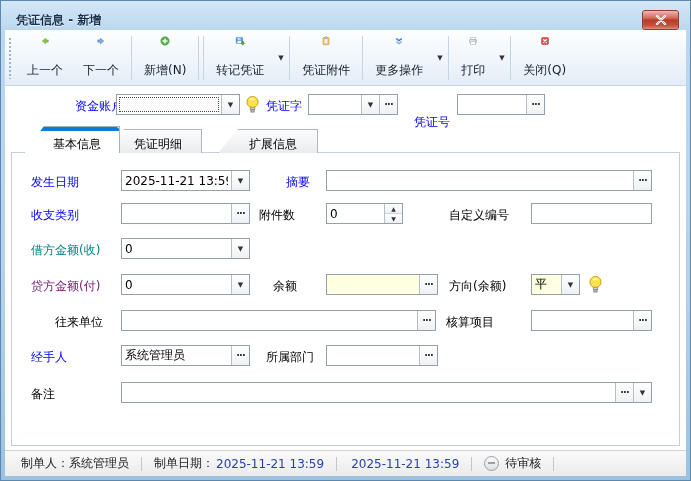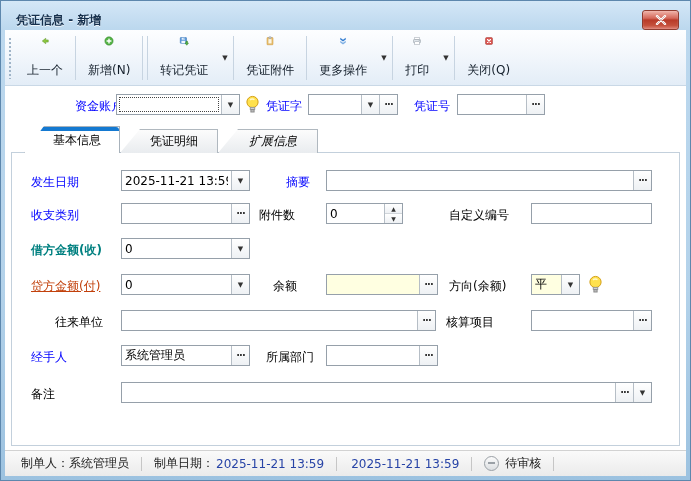--- a/index.html
+++ b/index.html
@@ -21,41 +21,41 @@
     padding:3px 10px;height:49px;box-sizing:border-box;color:#15202c;cursor:pointer;border-radius:2px;}
   .tb-sep{width:1px;height:44px;background:#c7d4e1;margin:0 2px;}
   .tb-drop{width:13px;height:44px;display:flex;align-items:center;justify-content:center;
     font-size:7px;color:#333;cursor:pointer;}
   .tb-group{display:flex;align-items:center;}
   
   .content{position:absolute;left:0;right:0;top:56px;bottom:26px;background:#fff;}
   .lbl{position:absolute;white-space:nowrap;color:#000;}
   .lbl.req{color:#0000ff;}
   .lbl.debit{color:#008080;}
-  .lbl.credit{color:#c2410c;text-decoration:underline;}
+  .lbl.credit{color:#701a75;}
   .field{position:absolute;height:21px;box-sizing:border-box;border:1px solid #96a0aa;background:#fff;
     display:flex;align-items:stretch;}
   .field input{flex:1;min-width:0;border:none;outline:none;background:transparent;
     font:12px "DejaVu Sans","Liberation Sans",sans-serif;padding:0 3px;color:#000;}
   .field.yellow, .field.yellow input{background:#ffffe1;}
   .seg{width:17px;display:flex;align-items:center;justify-content:center;border-left:1px solid #b6bec6;
     background:linear-gradient(#ffffff,#eef1f4);cursor:pointer;color:#333;}
   .seg.dd{font-size:7px;}
   .seg.ell{font-size:10px;font-weight:bold;letter-spacing:-1px;}
   .focus-dotted input{outline:1px dotted #444;outline-offset:-3px;}
   .spin{width:17px;display:flex;flex-direction:column;border-left:1px solid #b6bec6;cursor:pointer;}
   .spin span{flex:1;display:flex;align-items:center;justify-content:center;font-size:6px;color:#333;
     background:linear-gradient(#ffffff,#eef1f4);}
   .spin span:first-child{border-bottom:1px solid #d0d5da;}
   .bulb{position:absolute;cursor:pointer;}
   .link-box{position:absolute;height:22px;box-sizing:border-box;border:1px solid #c9c9a8;background:#ffffe1;
     display:flex;align-items:center;justify-content:center;}
   .link-box a{color:#0000ee;text-decoration:underline;cursor:pointer;font-weight:bold;}
   
-  .tab{position:absolute;box-sizing:border-box;display:flex;align-items:center;justify-content:center;
+  .tab{position:absolute;box-sizing:border-box;display:flex;align-items:flex-end;justify-content:center;
     clip-path:polygon(20px 0,100% 0,100% 100%,0 100%);cursor:pointer;color:#000;}
   .tab .accent{position:absolute;left:0;top:0;right:0;height:4px;background:#1479d1;border-top-right-radius:3px;}
   .tab.active{top:40px;height:27px;background:#fff;border:1px solid #a8b2bb;border-bottom:none;z-index:3;}
   .tab.inactive{top:43px;height:24px;background:linear-gradient(#fcfcfc,#e9ecef);border:1px solid #b0b8bf;
     border-bottom:none;z-index:1;}
   .panel{position:absolute;left:6px;width:669px;top:66px;height:294px;border:1px solid #c3d0dc;
     box-sizing:border-box;background:#fff;z-index:0;}
   
   .statusbar{position:absolute;left:0;right:0;bottom:0;height:26px;box-sizing:border-box;
     border-top:1px solid #d2d2d2;background:linear-gradient(#fafafa,#ebebeb);
@@ -86,20 +86,26 @@
 
     <div class="toolbar">
       <div class="tb-grip"></div>
 
       <div class="tb-btn">
         <svg width="20" height="20" viewBox="0 0 20 20">
           <path d="M11.5 4.5 L4.5 10 L11.5 15.5 L11.5 12.2 L16.5 12.2 L16.5 7.8 L11.5 7.8 Z" fill="#8cc63f" stroke="#5a9427"></path>
         </svg>
         <span>上一个</span>
       </div>
+      <div class="tb-btn">
+        <svg width="20" height="20" viewBox="0 0 20 20">
+          <path d="M8.5 4.5 L15.5 10 L8.5 15.5 L8.5 12.2 L3.5 12.2 L3.5 7.8 L8.5 7.8 Z" fill="#7ab1e8" stroke="#3a6ea5"></path>
+        </svg>
+        <span>下一个</span>
+      </div>
       <div class="tb-sep"></div>
 
       <div class="tb-btn">
         <svg width="20" height="20" viewBox="0 0 20 20">
           <circle cx="10" cy="10" r="8.3" fill="#55b447" stroke="#35822a"></circle>
           <rect x="8.6" y="4.8" width="2.8" height="10.4" rx="1.2" fill="#fff"></rect>
           <rect x="4.8" y="8.6" width="10.4" height="2.8" rx="1.2" fill="#fff"></rect>
         </svg>
         <span>新增(N)</span>
       </div>
@@ -181,36 +187,36 @@
           <rect x="5.3" y="12.4" width="4.4" height="2" fill="#d9d9d9" stroke="#9a9a9a"></rect>
           <rect x="5.9" y="14.6" width="3.2" height="2.4" fill="#bdbdbd" stroke="#8c8c8c"></rect>
         </svg>
       </span>
       <span class="lbl req" style="left:261px;top:12px;">凭证字</span>
       <div class="field" style="left:303px;top:8px;width:90px;">
         <input value="" style="">
         <div class="seg dd">▼</div>
         <div class="seg ell">···</div>
       </div>
-      <span class="lbl req" style="left:409px;top:12px;">凭证号</span>
+      <span class="lbl req" style="left:409px;top:28px;">凭证号</span>
       <div class="field" style="left:452px;top:8px;width:88px;">
         <input value="" style="">
         <div class="seg ell">···</div>
       </div>
 
       <div class="panel"></div>
       <div class="tab active" style="left:19px;width:96px;">
         <div class="accent"></div>
         <span style="padding-left:10px;">基本信息</span>
       </div>
-      <div class="tab inactive" style="left:115px;width:98px;">
+      <div class="tab inactive" style="left:99px;width:98px;">
         <span style="padding-left:10px;">凭证明细</span>
       </div>
       <div class="tab inactive" style="left:213px;width:100px;">
-        <span style="padding-left:10px;font-style:italic;">扩展信息</span>
+        <span style="padding-left:10px;">扩展信息</span>
       </div>
 
       <span class="lbl req" style="left:26px;top:88px;">发生日期</span>
       <div class="field" style="left:116px;top:84px;width:129px;">
         <input value="2025-11-21 13:59" style="">
         <div class="seg dd">▼</div>
       </div>
       <span class="lbl req" style="left:281px;top:88px;">摘要</span>
       <div class="field" style="left:321px;top:84px;width:326px;">
         <input value="" style="">
@@ -228,21 +234,21 @@
         <div class="spin">
           <span>▲</span>
           <span>▼</span>
         </div>
       </div>
       <span class="lbl" style="left:444px;top:121px;">自定义编号</span>
       <div class="field" style="left:526px;top:117px;width:121px;">
         <input value="" style="">
       </div>
 
-      <span class="lbl debit" style="left:26px;top:156px;font-weight:bold;">借方金额(收)</span>
+      <span class="lbl debit" style="left:26px;top:156px;">借方金额(收)</span>
       <div class="field" style="left:116px;top:152px;width:129px;">
         <input value="0" style="">
         <div class="seg dd">▼</div>
       </div>
 
       <span class="lbl credit" style="left:26px;top:192px;">贷方金额(付)</span>
       <div class="field" style="left:116px;top:188px;width:129px;">
         <input value="0" style="">
         <div class="seg dd">▼</div>
       </div>

